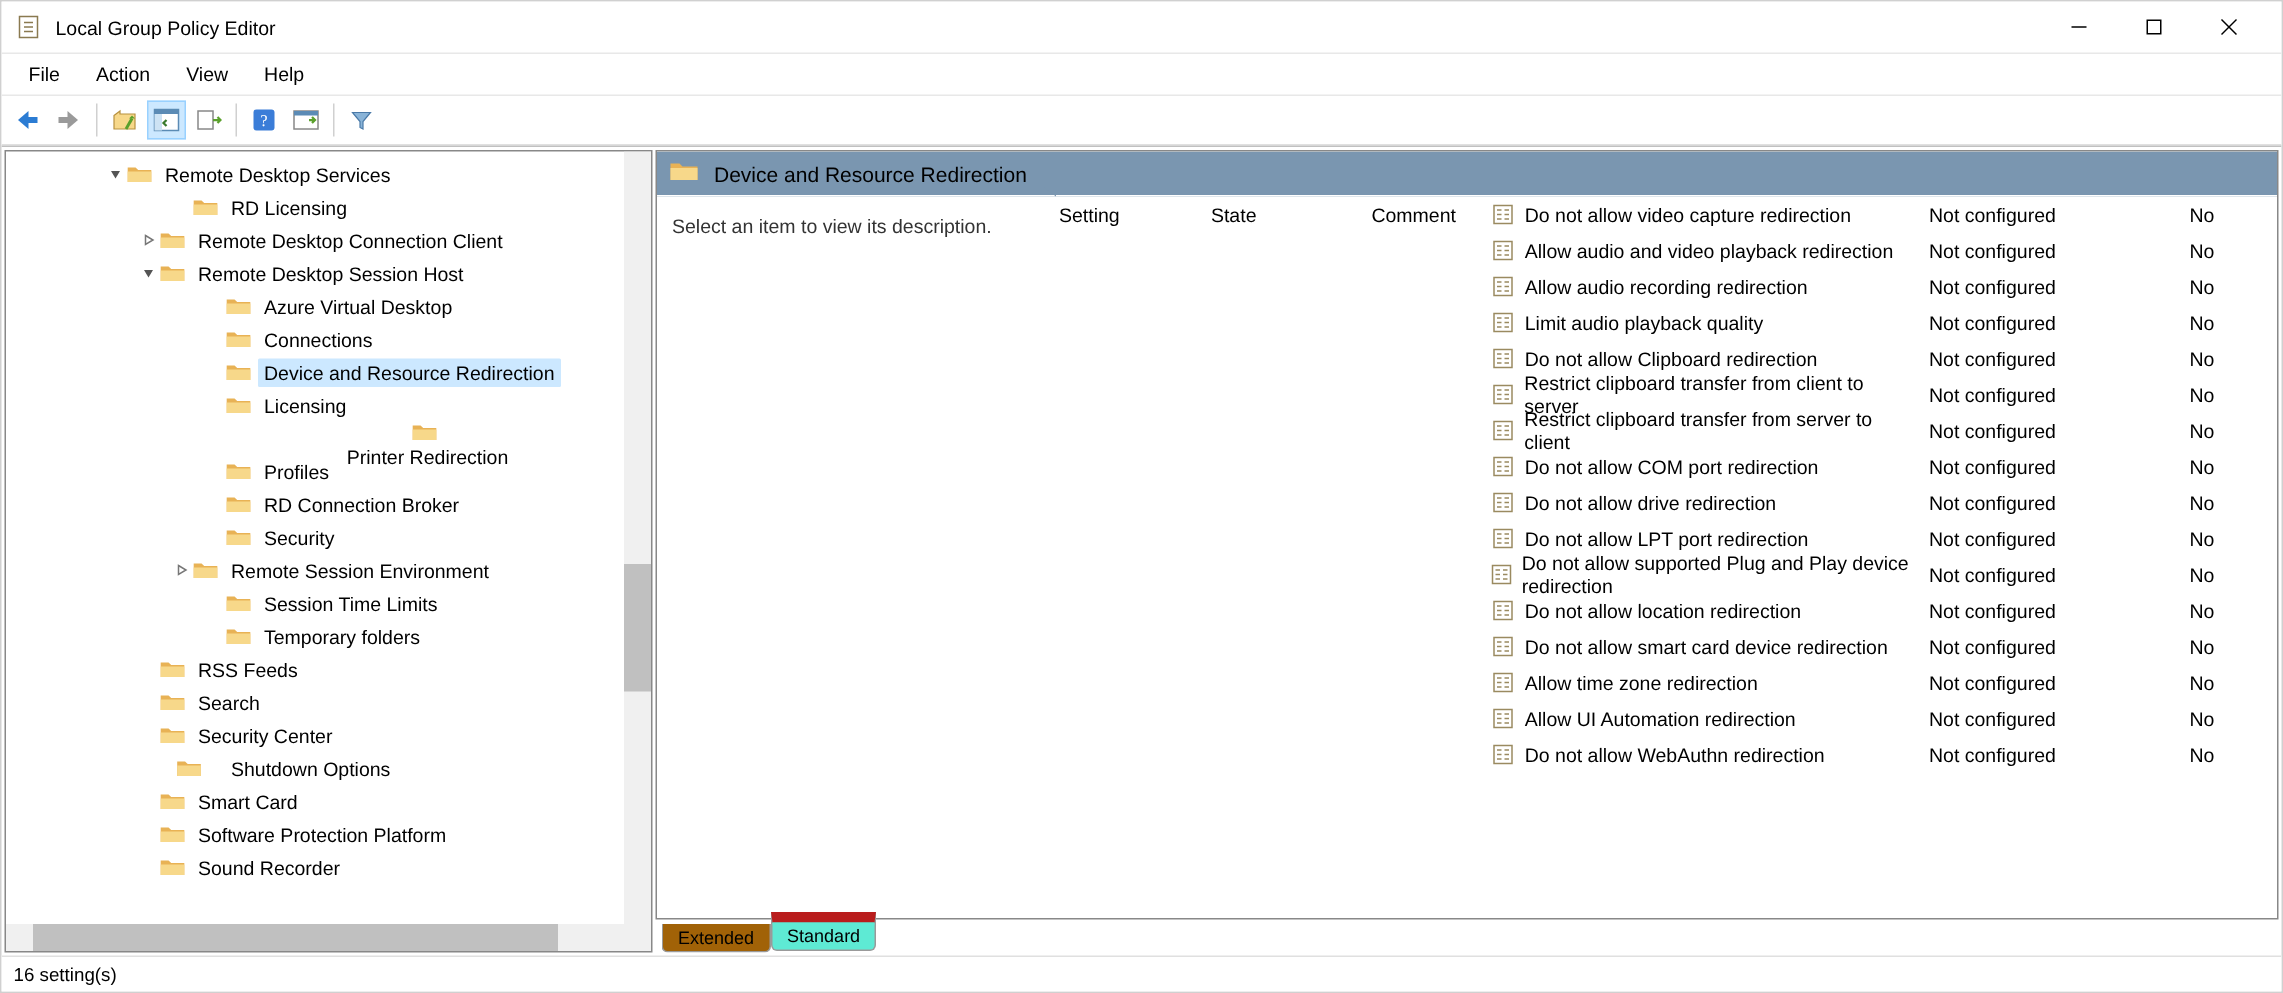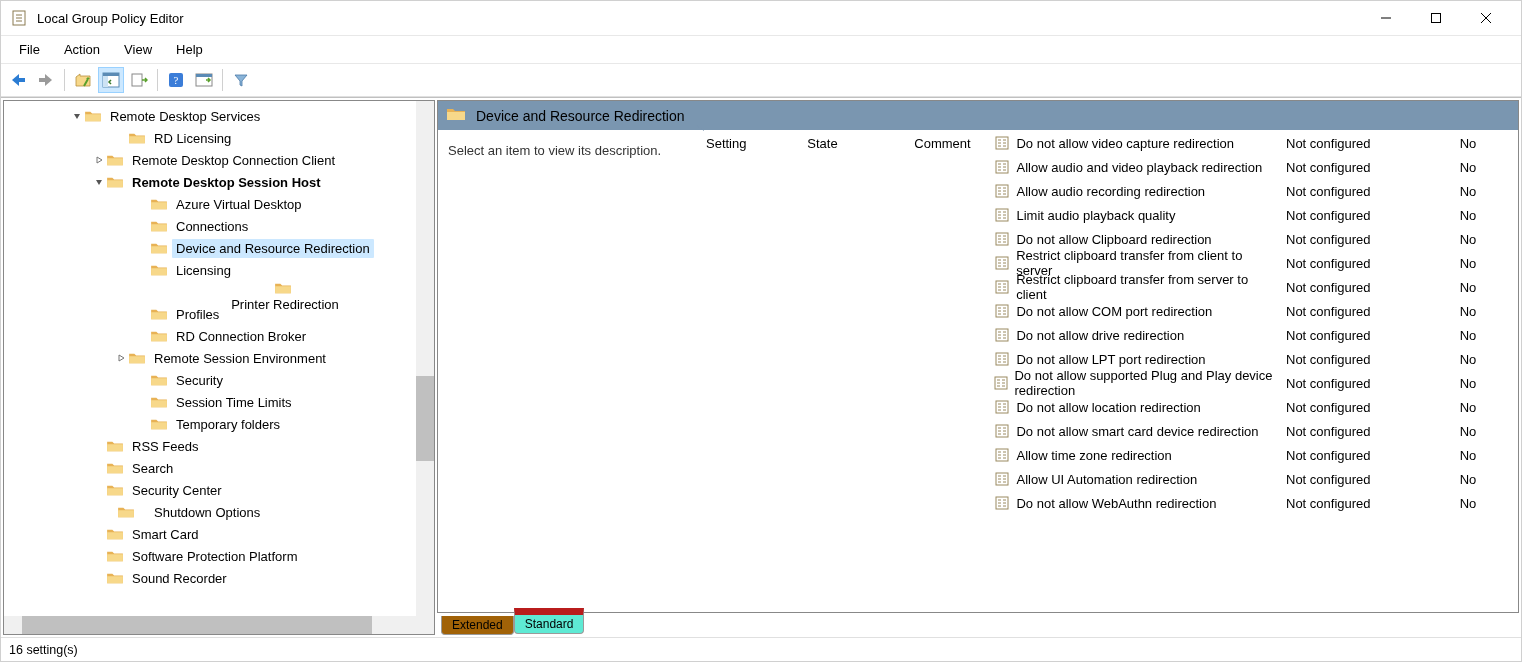--- a/index.html
+++ b/index.html
@@ -405,21 +405,21 @@
             </svg>
           </span>
           <span class="folder-icon">
             <svg width="18" height="14" viewBox="0 0 20 16" class="folder-svg">
               <path class="back" d="M1 3 L7 3 L9 5 L19 5 L19 14 L1 14 Z"></path>
               <path class="front" d="M1 6 L19 6 L19 14 L1 14 Z"></path>
             </svg>
           </span>
           <span class="label">Remote Desktop Connection Client</span>
         </div>
-        <div class="tree-row" style="padding-left: 88px; font-weight: bold;">
+        <div class="tree-row" style="padding-left: 88px;">
           <span class="expander">
             <svg width="10" height="10" viewBox="0 0 10 10">
               <path d="M2 3 L8 3 L5 8 Z" fill="#555"></path>
             </svg>
           </span>
           <span class="folder-icon">
             <svg width="18" height="14" viewBox="0 0 20 16" class="folder-svg">
               <path class="back" d="M1 3 L7 3 L9 5 L19 5 L19 14 L1 14 Z"></path>
               <path class="front" d="M1 6 L19 6 L19 14 L1 14 Z"></path>
             </svg>
@@ -488,44 +488,44 @@
         </div>
         <div class="tree-row" style="padding-left: 132px;">
           <span class="expander"></span>
           <span class="folder-icon">
             <svg width="18" height="14" viewBox="0 0 20 16" class="folder-svg">
               <path class="back" d="M1 3 L7 3 L9 5 L19 5 L19 14 L1 14 Z"></path>
               <path class="front" d="M1 6 L19 6 L19 14 L1 14 Z"></path>
             </svg>
           </span>
           <span class="label">RD Connection Broker</span>
+        </div>
+        <div class="tree-row" style="padding-left: 132px;">
+          <span class="expander"></span>
+          <span class="folder-icon">
+            <svg width="18" height="14" viewBox="0 0 20 16" class="folder-svg">
+              <path class="back" d="M1 3 L7 3 L9 5 L19 5 L19 14 L1 14 Z"></path>
+              <path class="front" d="M1 6 L19 6 L19 14 L1 14 Z"></path>
+            </svg>
+          </span>
+          <span class="label">Security</span>
         </div>
         <div class="tree-row" style="padding-left: 110px;">
           <span class="expander">
             <svg width="10" height="10" viewBox="0 0 10 10">
               <path d="M3 2 L8 5 L3 8 Z" fill="none" stroke="#777" stroke-width="1"></path>
             </svg>
           </span>
           <span class="folder-icon">
             <svg width="18" height="14" viewBox="0 0 20 16" class="folder-svg">
               <path class="back" d="M1 3 L7 3 L9 5 L19 5 L19 14 L1 14 Z"></path>
               <path class="front" d="M1 6 L19 6 L19 14 L1 14 Z"></path>
             </svg>
           </span>
           <span class="label">Remote Session Environment</span>
-        </div>
-        <div class="tree-row" style="padding-left: 132px;">
-          <span class="expander"></span>
-          <span class="folder-icon">
-            <svg width="18" height="14" viewBox="0 0 20 16" class="folder-svg">
-              <path class="back" d="M1 3 L7 3 L9 5 L19 5 L19 14 L1 14 Z"></path>
-              <path class="front" d="M1 6 L19 6 L19 14 L1 14 Z"></path>
-            </svg>
-          </span>
-          <span class="label">Security</span>
         </div>
         <div class="tree-row" style="padding-left: 132px;">
           <span class="expander"></span>
           <span class="folder-icon">
             <svg width="18" height="14" viewBox="0 0 20 16" class="folder-svg">
               <path class="back" d="M1 3 L7 3 L9 5 L19 5 L19 14 L1 14 Z"></path>
               <path class="front" d="M1 6 L19 6 L19 14 L1 14 Z"></path>
             </svg>
           </span>
           <span class="label">Session Time Limits</span>

